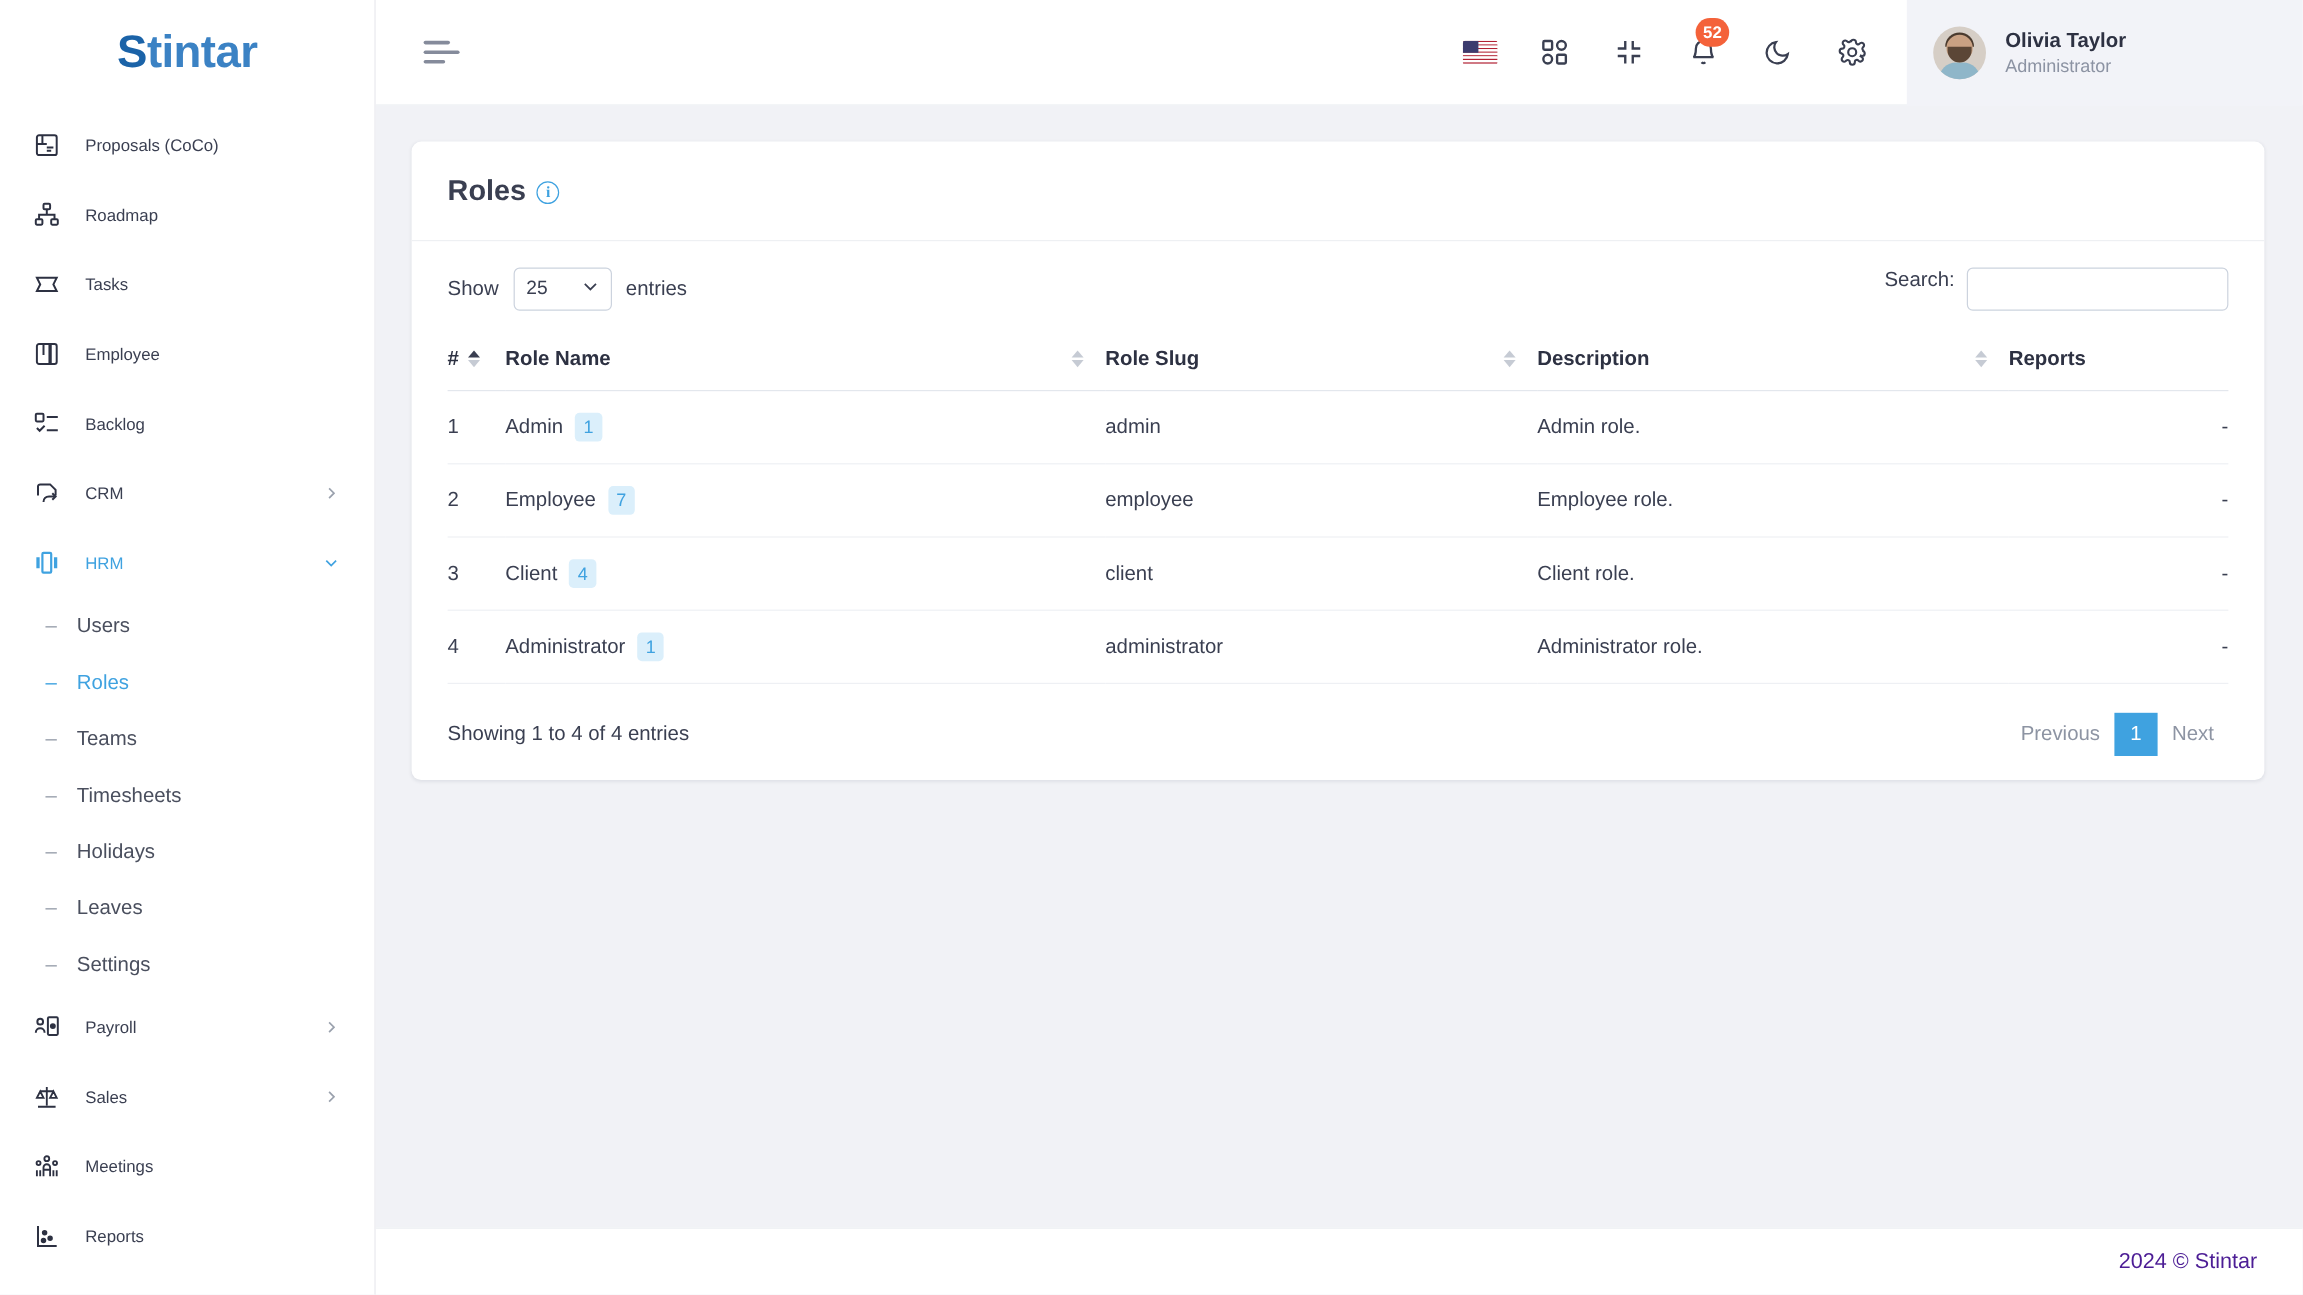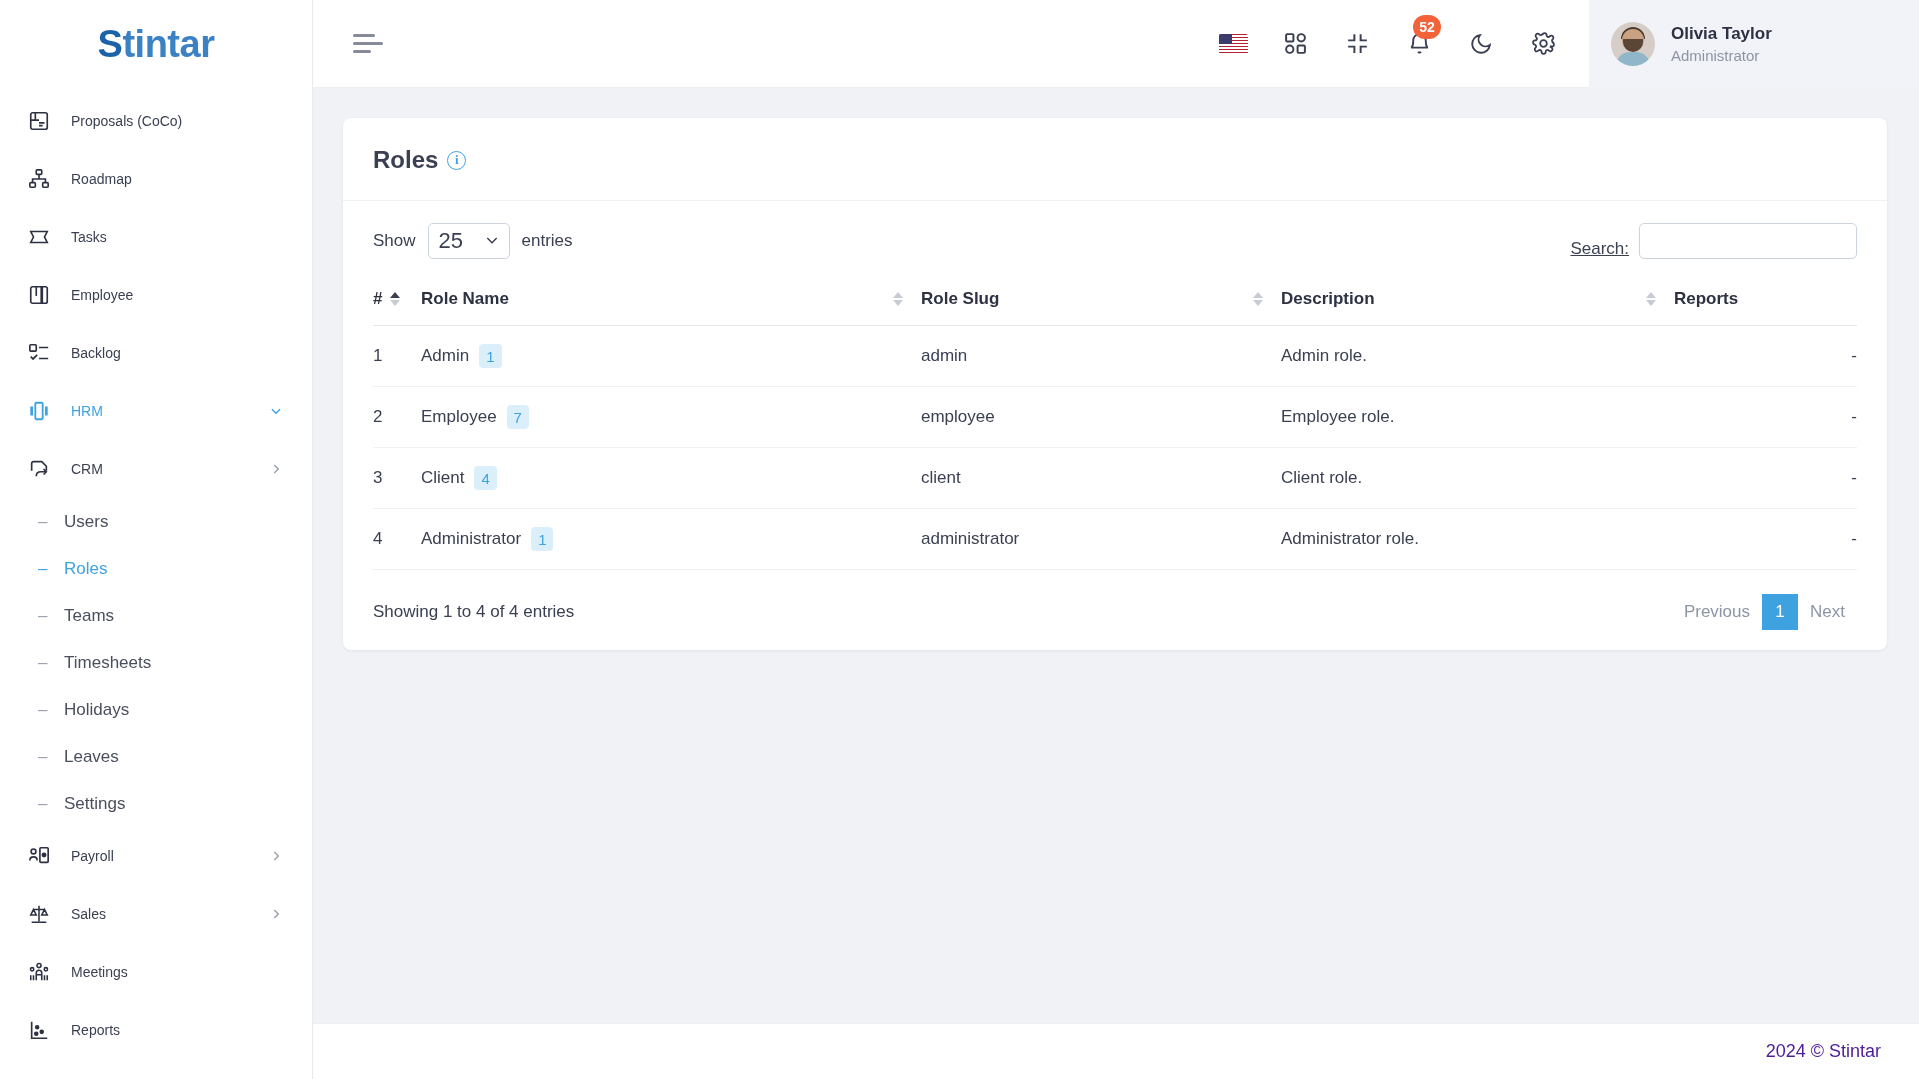--- a/index.html
+++ b/index.html
@@ -182,27 +182,27 @@
   }
   .length-ctl { display: flex; align-items: center; gap: 12px; font-size: 17px; color: #3a3f51; }
   .select-box {
     position: relative;
     width: 82px; height: 36px;
     border: 1px solid #ccd3de; border-radius: 5px;
     display: flex; align-items: center;
     padding: 0 10px;
     background: #ffffff;
     cursor: pointer;
-    font-size: 22px; color: #3a3f51;
+    font-size: 16px; color: #3a3f51;
   }
   .select-box .chev {
     position: absolute; right: 9px; top: 50%; transform: translateY(-50%);
     color: #3a3f51;
   }
-  .search-ctl { display: flex; align-items: flex-end; gap: 10px; font-size: 17px; color: #3a3f51; text-decoration: underline; }
+  .search-ctl { display: flex; align-items: flex-start; gap: 10px; font-size: 17px; color: #3a3f51; }
   .search-input {
     width: 218px; height: 36px;
     border: 1px solid #ccd3de; border-radius: 5px;
     padding: 0 10px; font-size: 16px; font-family: "Liberation Sans", sans-serif;
     color: #3a3f51; outline: none; background: #fff;
   }
 
   table.dt { width: 100%; border-collapse: collapse; }
   table.dt thead th {
     text-align: left;
@@ -339,47 +339,47 @@
         <span class="ico">
           <svg width="22" height="22" viewBox="0 0 24 24" fill="none" stroke="currentColor" stroke-width="1.8">
               <rect x="2" y="3" width="7" height="7" rx="1"></rect>
               <path d="M3 16l2.5 2.5L10 14"></path>
               <path d="M12 6h10M12 18h10"></path>
             </svg>
         </span>
         <span class="label">Backlog</span>
       </div>
 
+      <div class="nav-item">
+        <span class="ico">
+          <svg width="22" height="22" viewBox="0 0 24 24" fill="none" stroke="currentColor" stroke-width="1.8">
+              <path d="M4 14V6a2 2 0 012-2h9l5 5v5"></path>
+              <path d="M9 20c0-3 2-5 5-5h5"></path>
+              <path d="M17 12l3 3-3 3"></path>
+            </svg>
+        </span>
+        <span class="label">CRM</span>
+        <span class="caret">
+          <svg width="14" height="14" viewBox="0 0 24 24" fill="none" stroke="currentColor" stroke-width="2.4">
+              <path d="M9 5l7 7-7 7"></path>
+            </svg>
+        </span>
+      </div>
+
       <div class="nav-item active">
         <span class="ico">
           <svg width="22" height="22" viewBox="0 0 24 24" fill="none" stroke="currentColor" stroke-width="2">
               <rect x="8" y="3" width="8" height="18" rx="1"></rect>
               <path d="M4 7v10M20 7v10" stroke-width="3"></path>
             </svg>
         </span>
         <span class="label">HRM</span>
         <span class="caret">
           <svg width="14" height="14" viewBox="0 0 24 24" fill="none" stroke="currentColor" stroke-width="2.4">
               <path d="M5 9l7 7 7-7"></path>
-            </svg>
-        </span>
-      </div>
-
-      <div class="nav-item">
-        <span class="ico">
-          <svg width="22" height="22" viewBox="0 0 24 24" fill="none" stroke="currentColor" stroke-width="1.8">
-              <path d="M4 14V6a2 2 0 012-2h9l5 5v5"></path>
-              <path d="M9 20c0-3 2-5 5-5h5"></path>
-              <path d="M17 12l3 3-3 3"></path>
-            </svg>
-        </span>
-        <span class="label">CRM</span>
-        <span class="caret">
-          <svg width="14" height="14" viewBox="0 0 24 24" fill="none" stroke="currentColor" stroke-width="2.4">
-              <path d="M9 5l7 7-7 7"></path>
             </svg>
         </span>
       </div>
 
       <div class="subnav-item">
         <span class="dash">–</span>
         <span>Users</span>
       </div>
       <div class="subnav-item active">
         <span class="dash">–</span>

